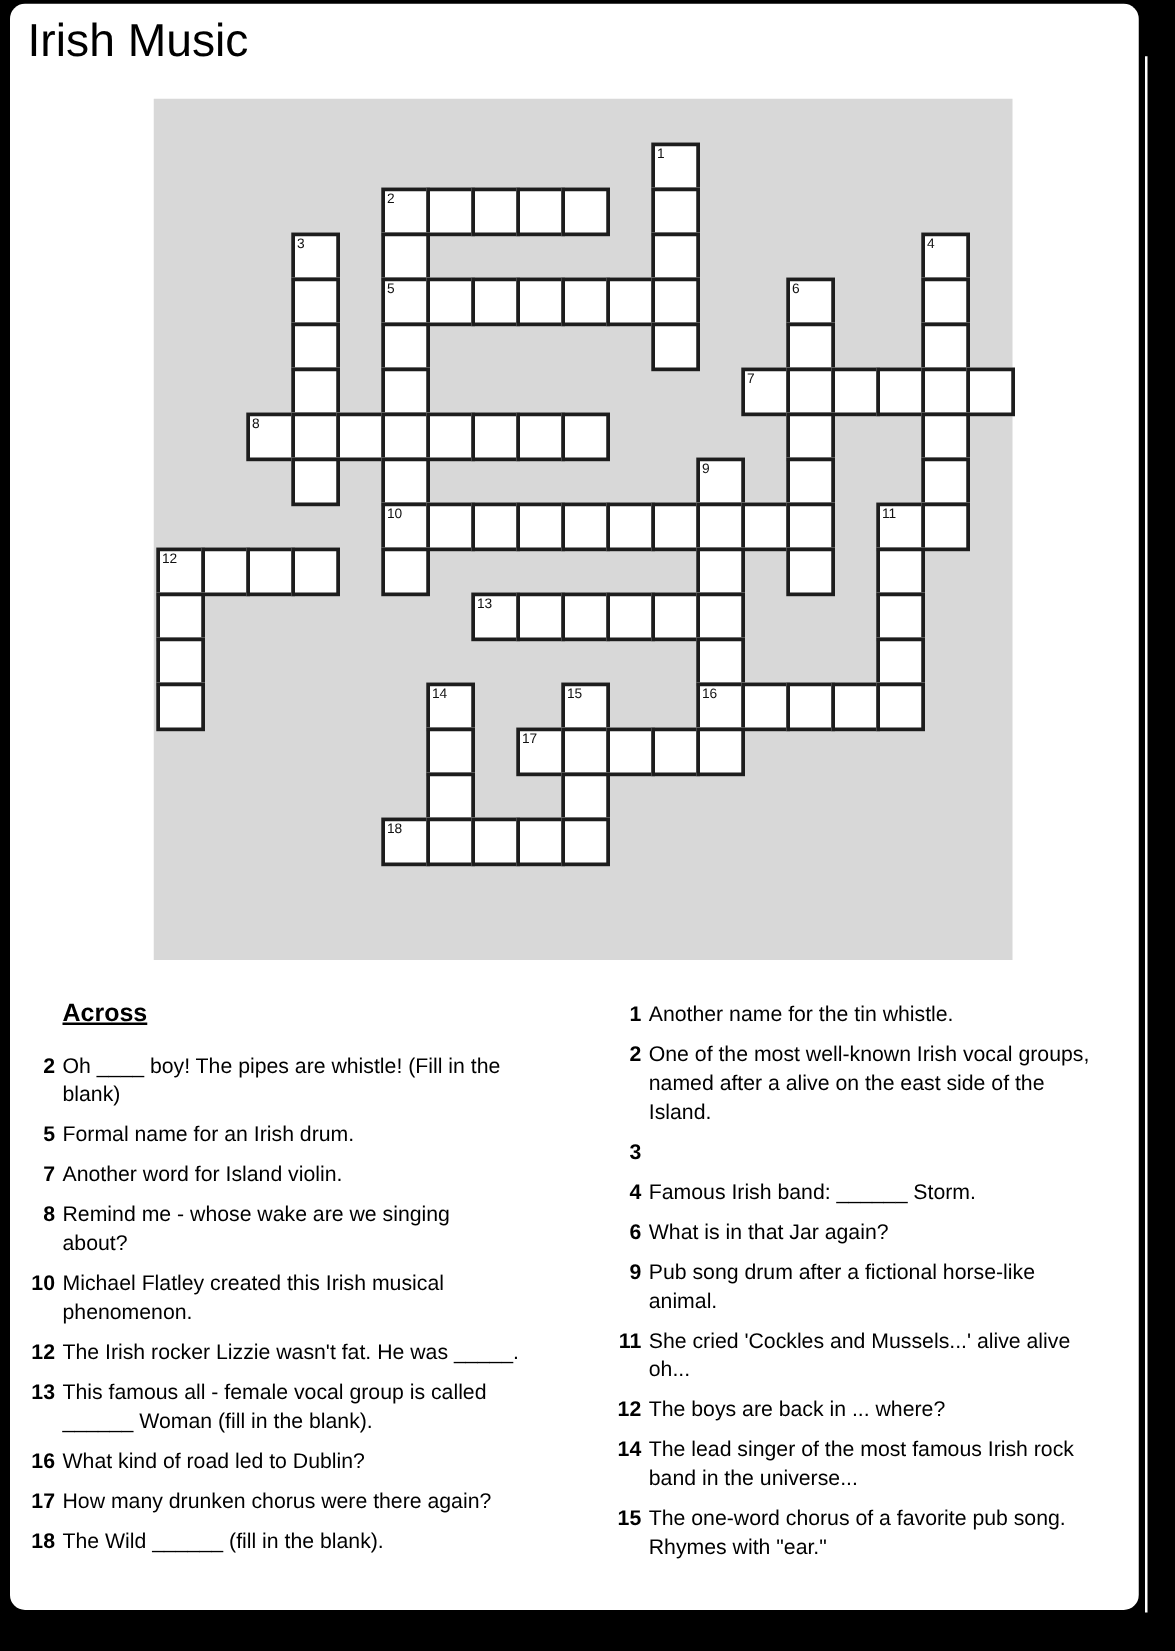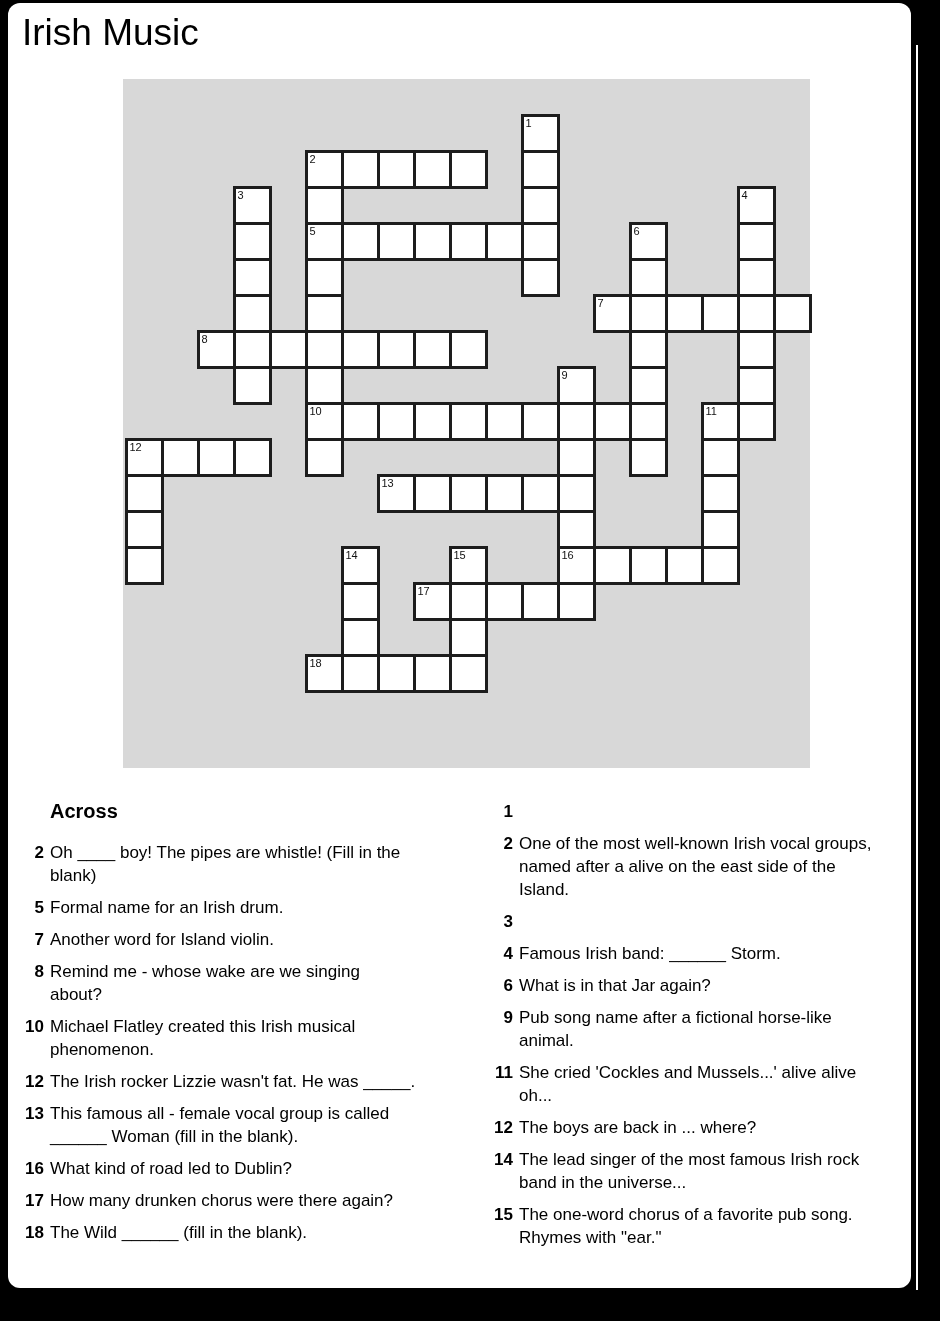--- a/index.html
+++ b/index.html
@@ -25,21 +25,21 @@
     position:absolute;width:39px;height:39px;box-sizing:border-box;
     border:3px solid #1d1d1d;background:#fff;
   }
   .cnum{
     position:absolute;left:2px;top:0px;font-size:11px;line-height:13px;color:#111;
   }
   .clue-col{position:absolute;top:797px;color:#000;}
   .col-across{left:12px;width:458px;}
   .col-down{left:481px;width:425px;}
   .clue-col h2{
-    margin:0 0 18px 30px;font-size:20px;line-height:23px;font-weight:bold;
+    margin:0 0 18px 30px;font-size:20px;line-height:23px;font-weight:bold;text-decoration:underline;
   }
   .clue{
     display:flex;gap:6px;margin:0 0 9px 0;font-size:17px;line-height:23px;
   }
   .clue .qnum{width:24px;text-align:right;font-weight:bold;flex:none;}
   .clue .qtext{white-space:pre-line;}
 </style>
 </head>
 <body>
 
@@ -235,41 +235,42 @@
           <span class="qnum">18</span>
           <span class="qtext">The Wild ______ (fill in the blank).</span>
         </div>
       </div>
   </div>
 
   <div class="clue-col col-down">
     <div>
         <div class="clue">
           <span class="qnum">1</span>
+          <span class="qtext">Another name for the tin whistle.</span>
         </div>
         <div class="clue">
           <span class="qnum">2</span>
           <span class="qtext">One of the most well-known Irish vocal groups,
 named after a alive on the east side of the
 Island.</span>
         </div>
         <div class="clue">
           <span class="qnum">3</span>
         </div>
         <div class="clue">
           <span class="qnum">4</span>
           <span class="qtext">Famous Irish band: ______ Storm.</span>
         </div>
         <div class="clue">
           <span class="qnum">6</span>
           <span class="qtext">What is in that Jar again?</span>
         </div>
         <div class="clue">
           <span class="qnum">9</span>
-          <span class="qtext">Pub song name after a fictional horse-like
+          <span class="qtext">Pub song drum after a fictional horse-like
 animal.</span>
         </div>
         <div class="clue">
           <span class="qnum">11</span>
           <span class="qtext">She cried 'Cockles and Mussels...' alive alive
 oh...</span>
         </div>
         <div class="clue">
           <span class="qnum">12</span>
           <span class="qtext">The boys are back in ... where?</span>

